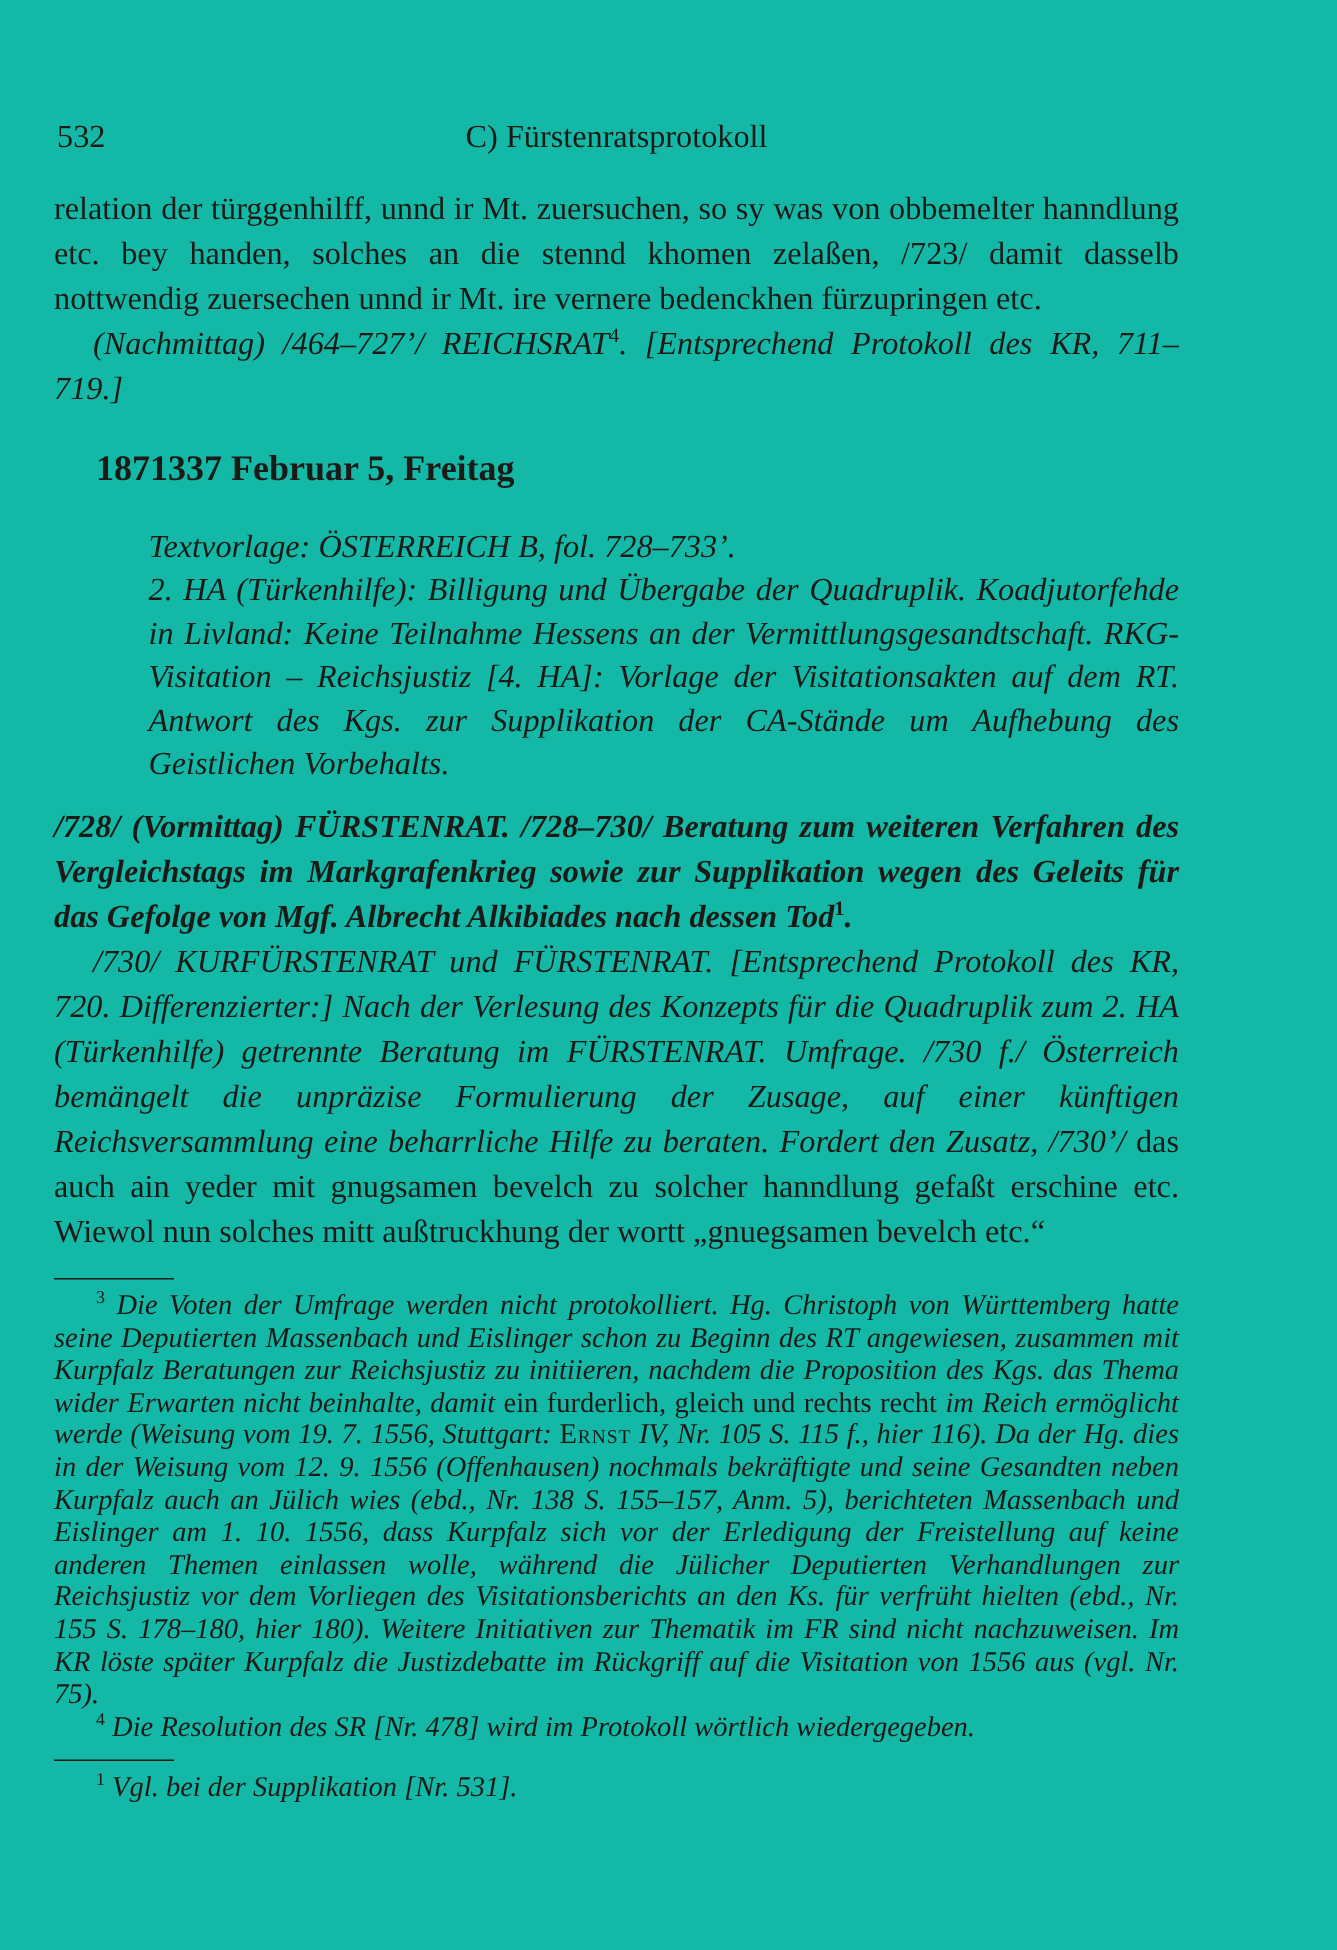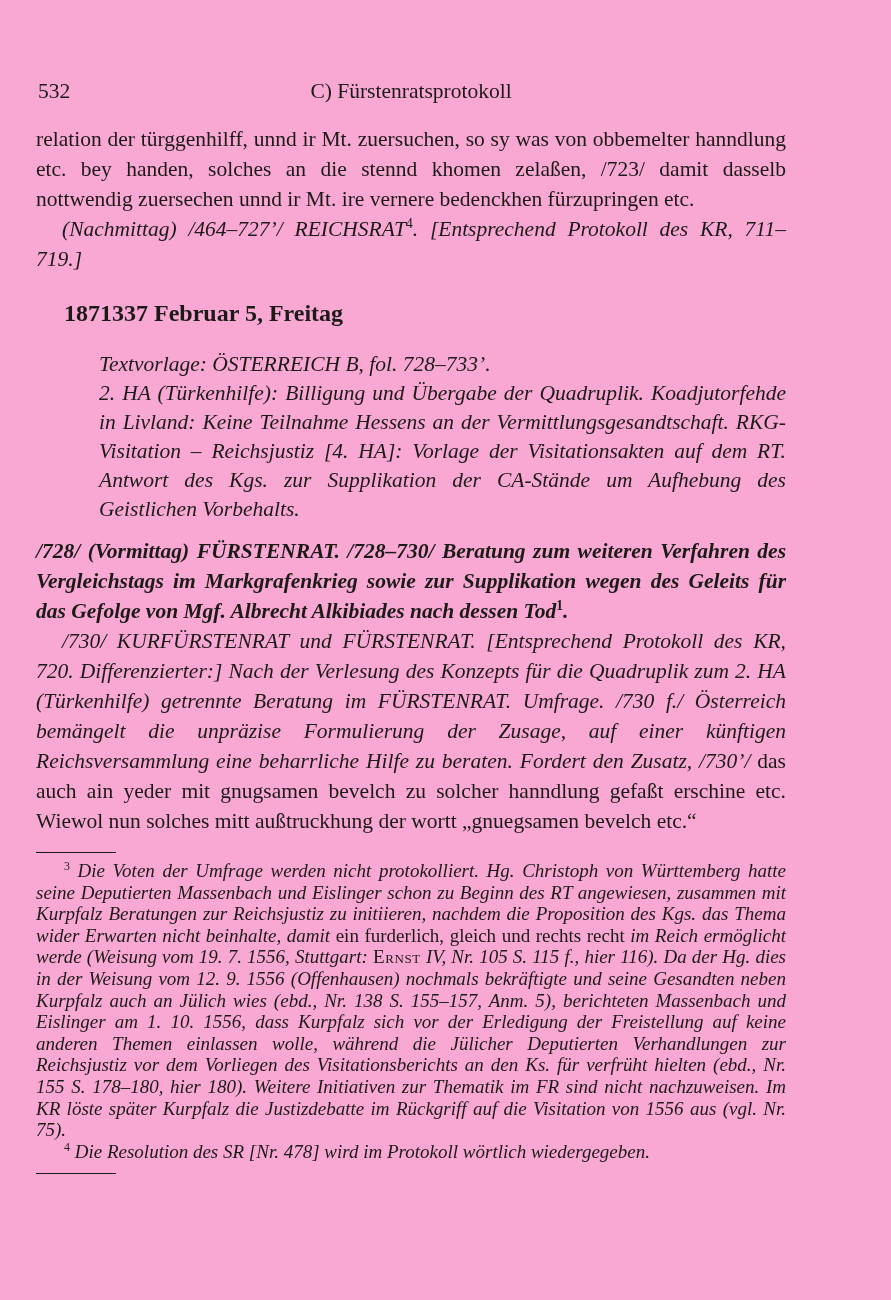--- a/index.html
+++ b/index.html
@@ -1,20 +1,20 @@
 <!DOCTYPE html>
 <html><head>
 <meta charset="utf-8">
 <style>
   html,body{margin:0;padding:0;background:#e8e8e8;}
   .page{
     position:relative;
     width:891px;height:1300px;
     margin:0 auto;
-    background:#f9a8d4;
+    background:#14b8a6;
     color:#1c1a17;
     font-family:"Liberation Serif", serif;
     overflow:hidden;
     box-sizing:border-box;
     padding:78px 105px 0 36px; 
   }
   .text-col{width:750px;}
 
   
   .running-header{
@@ -119,16 +119,17 @@
 
     <div class="footnotes">
       <div class="fn-rule"></div>
 
       <p class="footnote"><sup class="fnref">3</sup><span> Die Voten der Umfrage werden nicht protokolliert. Hg. Christoph von Württemberg hatte seine Deputierten Massenbach und Eislinger schon zu Beginn des RT angewiesen, zusammen mit Kurpfalz Beratungen zur Reichsjustiz zu initiieren, nachdem die Proposition des Kgs. das Thema wider Erwarten nicht beinhalte, damit </span><span class="roman">ein furderlich, gleich und rechts recht </span><span>im Reich ermöglicht werde (Weisung vom 19. 7. 1556, Stuttgart: </span><span class="smallcaps">Ernst</span><span> IV, Nr. 105 S. 115 f., hier 116). Da der Hg. dies in der Weisung vom 12. 9. 1556 (Offenhausen) nochmals bekräftigte und seine Gesandten neben Kurpfalz auch an Jülich wies (ebd., Nr. 138 S. 155–157, Anm. 5), berichteten Massenbach und Eislinger am 1. 10. 1556, dass Kurpfalz sich vor der Erledigung der Freistellung auf keine anderen Themen einlassen wolle, während die Jülicher Deputierten Verhandlungen zur Reichsjustiz vor dem Vorliegen des Visitationsberichts an den Ks. für verfrüht hielten (ebd., Nr. 155 S. 178–180, hier 180). Weitere Initiativen zur Thematik im FR sind nicht nachzuweisen. Im KR löste später Kurpfalz die Justizdebatte im Rückgriff auf die Visitation von 1556 aus (vgl. Nr. 75).</span></p>
 
       <p class="footnote"><sup class="fnref">4</sup><span> Die Resolution des SR [Nr. 478] wird im Protokoll wörtlich wiedergegeben.</span></p>
 
       <div class="fn-rule rule-gap"></div>
 
+      <p class="footnote"><sup class="fnref">1</sup><span> Vgl. bei der Supplikation [Nr. 531].</span></p>
     </div>
 
   </div>
 </div>
 
 </body></html>

